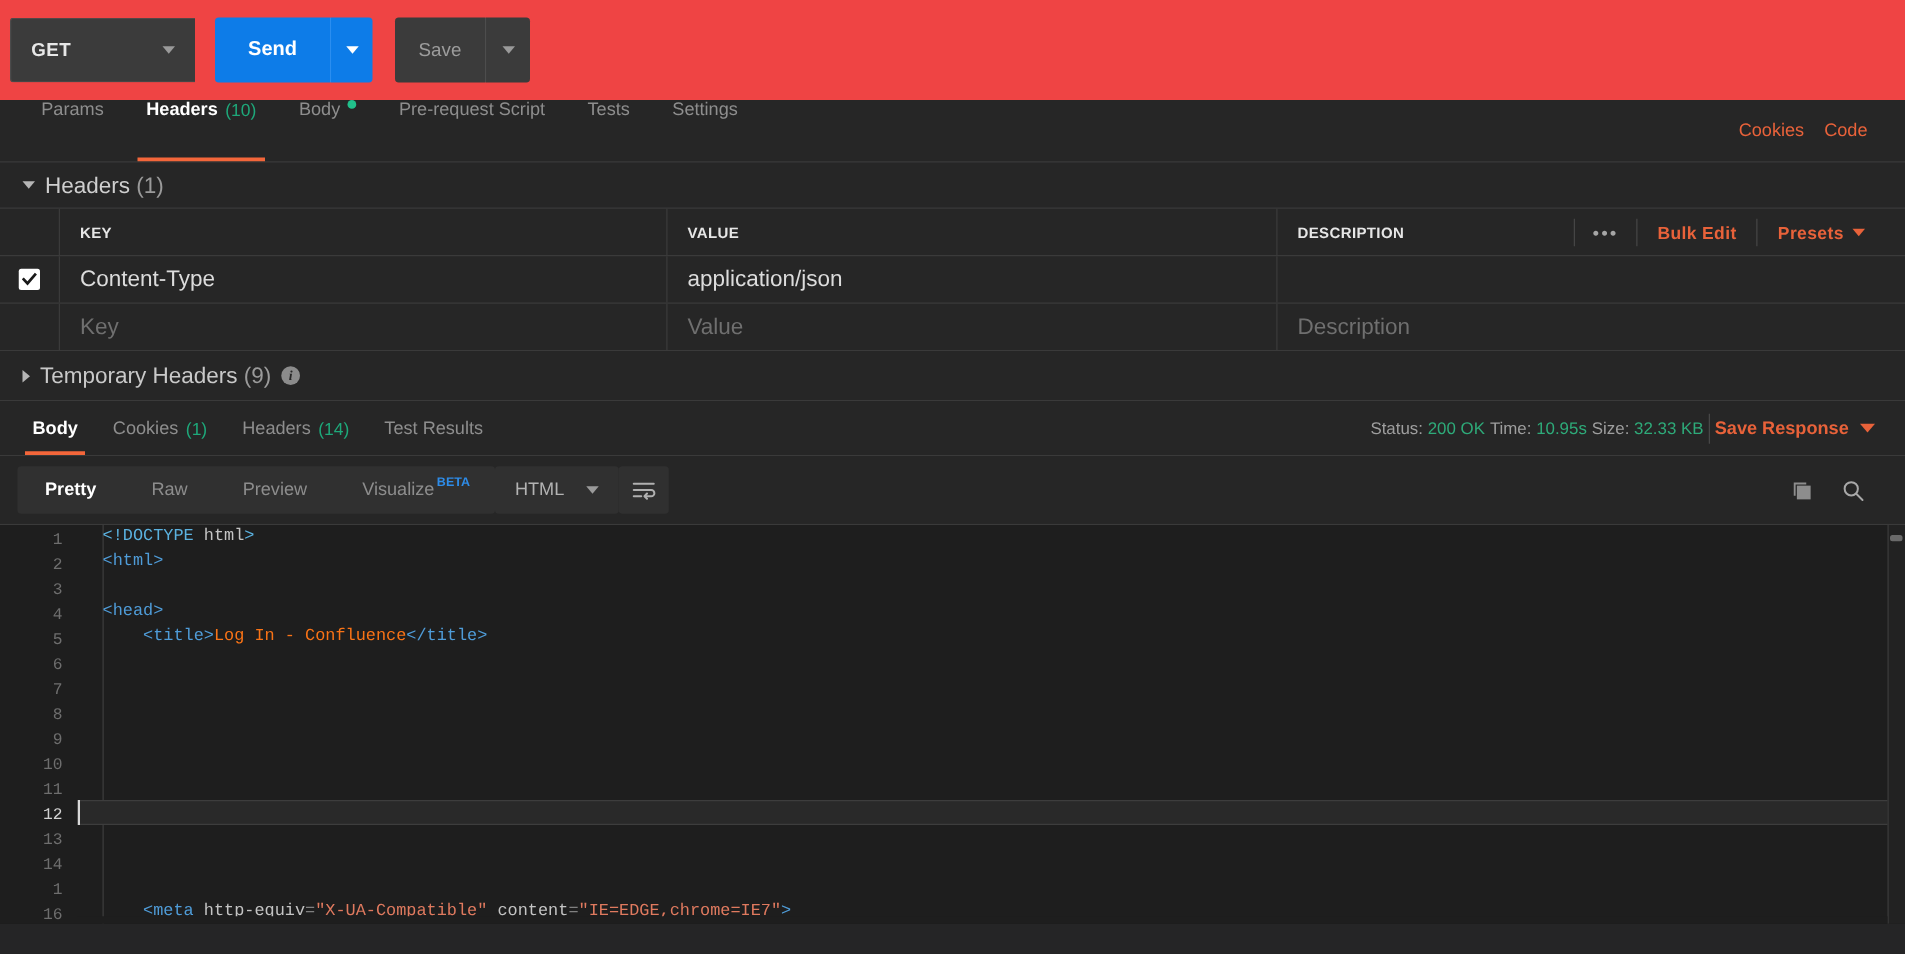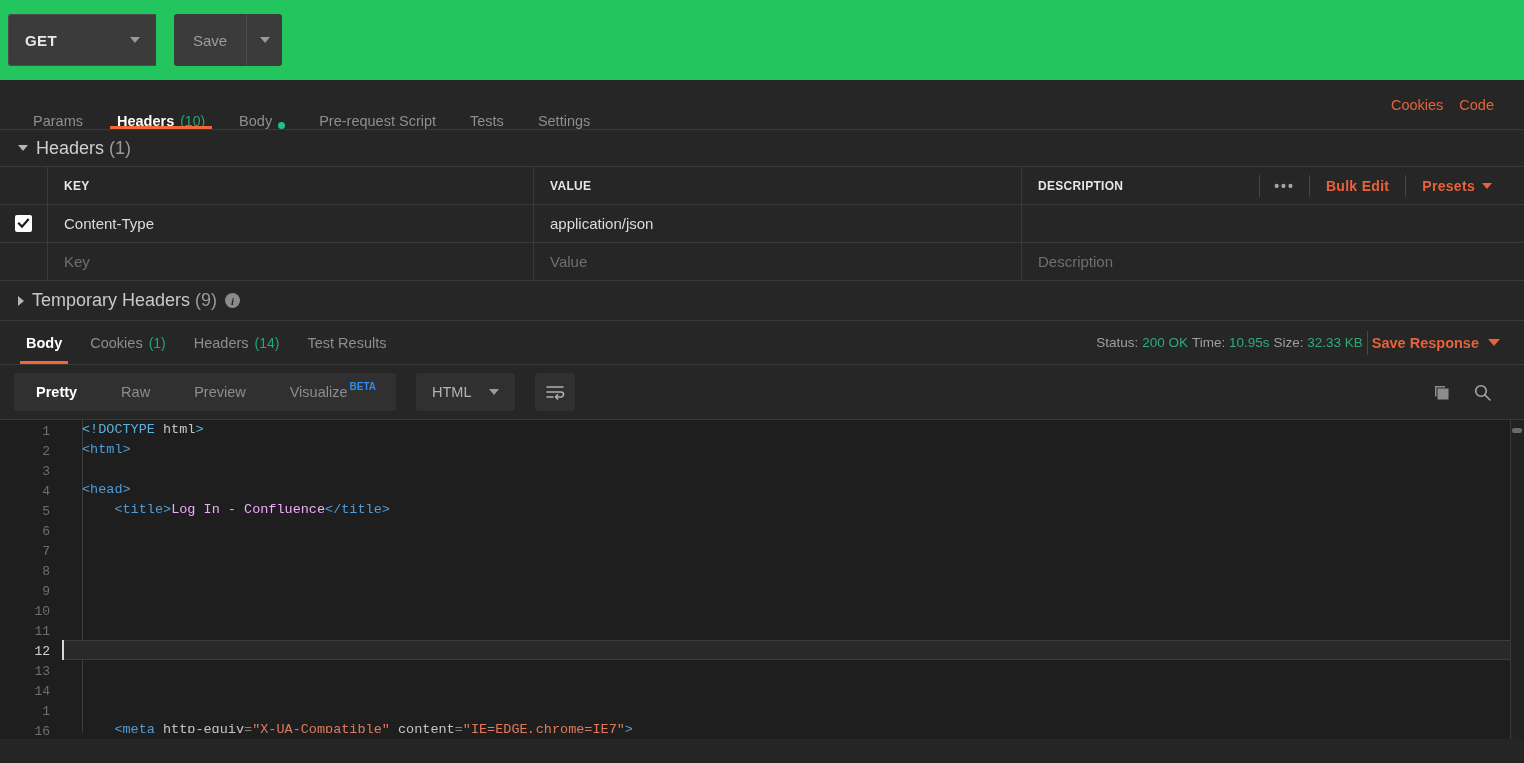--- a/index.html
+++ b/index.html
@@ -7,21 +7,21 @@
     width: 1524px; height: 763px;
     background: #252526;
     font-family: "Liberation Sans", sans-serif;
     overflow: hidden;
     -webkit-font-smoothing: antialiased;
   }
 
   
   .urlbar-row {
     height: 80px;
-    background: #22c55e;
+    background: #ef4444;
     display: flex;
     align-items: center;
     padding: 0 8px;
   }
   .method-box {
     width: 148px; height: 52px;
     background: #3b3b3b;
     border: 1px solid #4b4b4b;
     border-right: none;
     border-radius: 3px 0 0 3px;
@@ -90,21 +90,21 @@
   
   .req-tabs {
     height: 50px;
     background: #262626;
     border-bottom: 1px solid #3a3a3a;
     display: flex; align-items: stretch;
     padding: 0 16px;
     position: relative;
   }
   .tab {
-    display: flex; align-items: flex-end; gap: 6px;
+    display: flex; align-items: flex-start; gap: 6px;
     padding: 0 17px;
     color: #8e8e8e; font-size: 14.5px;
     cursor: pointer;
     position: relative;
   }
   .tab.active { color: #fff; font-weight: bold; }
   .tab.active::after {
     content: ""; position: absolute;
     left: 10px; right: 10px; bottom: 0; height: 3px;
     background: #f3663a;
@@ -140,21 +140,21 @@
   .chk {
     width: 17px; height: 17px; background: #fff; border-radius: 2px;
     display: flex; align-items: center; justify-content: center;
     cursor: pointer;
   }
   .chk svg { display: block; }
   .cell {
     display: flex; align-items: center;
     padding: 0 16px;
     border-right: 1px solid #3a3a3a;
-    font-size: 15px;
+    font-size: 18px;
     overflow: hidden; white-space: nowrap;
   }
   .c-key { width: 486px; }
   .c-val { width: 488px; }
   .c-desc { flex: 1; border-right: none; }
   .th { color: #e6e6e6; font-size: 12px; font-weight: bold; letter-spacing: .3px; }
   .td { color: #dcdcdc; }
   .td.ph { color: #6f6f6f; }
   .desc-actions {
     margin-left: auto; display: flex; align-items: center; height: 100%;
@@ -204,21 +204,21 @@
   .meta-item { font-size: 13.5px; color: #9e9e9e; }
   .meta-item .v { color: #2eaa79; }
   .meta-sep { width: 1px; height: 24px; background: #474747; }
   .save-resp { color: #e8623a; font-size: 14.5px; font-weight: bold; cursor: pointer; display: flex; align-items: center; gap: 9px; }
   .save-resp .caret { border-top-color: #e8623a; border-left-width: 6px; border-right-width: 6px; border-top-width: 7px; }
 
   
   .viewer-bar {
     height: 54px; background: #262626;
     display: flex; align-items: center;
-    padding: 0 14px; gap: 20px;
+    padding: 0 14px; gap: 0;
   }
   .seg {
     background: #303030; border-radius: 3px;
     display: flex; align-items: center; height: 38px;
   }
   .seg-item {
     padding: 0 22px; height: 38px;
     display: flex; align-items: center;
     color: #8d8d8d; font-size: 14.5px; cursor: pointer;
     position: relative;
@@ -276,41 +276,47 @@
   .code-line.cur::before {
     content: ""; position: absolute; left: 0; top: 0; width: 2px; height: 20px; background: #d8d8d8;
   }
   .indent-guide {
     position: absolute; left: 20px; top: 0; bottom: 0; width: 1px; background: #3d3d3d;
   }
   .tk-tag { color: #4f9cd8; font-family: Liberation Mono, monospace; }
   .tk-punc { color: #808080; }
   .tk-attr2 { color: #c4c4c4; }
   .tk-str { color: #e07a5f; }
-  .tk-txt { color: #f0abfc; }
+  .tk-txt { color: #f97316; }
   .tk-doc { color: #5bb2e0; }
   .scroll-col {
     position: absolute; right: 0; top: 0; bottom: 0; width: 14px;
     background: #222222; border-left: 1px solid #3a3a3a;
   }
   .scroll-thumb {
     position: absolute; right: 2px; top: 8px; width: 10px; height: 5px;
     background: #6a6a6a; border-radius: 2px;
   }
   .hscroll {
     position: absolute; left: 62px; right: 14px; bottom: 0; height: 6px; background: #1e1e1e;
   }
 </style>
 </head>
 <body>
 
 <div class="urlbar-row">
   <div class="method-box">
     <span class="method-label">GET</span>
     <span class="caret"></span>
+  </div>
+  <div class="send-group">
+    <button class="send-btn">Send</button>
+    <div class="send-caret-btn">
+      <span class="caret"></span>
+    </div>
   </div>
   <div class="save-group">
     <button class="save-btn">Save</button>
     <div class="save-caret-btn">
       <span class="caret"></span>
     </div>
   </div>
 </div>
 
 <div class="req-tabs">

